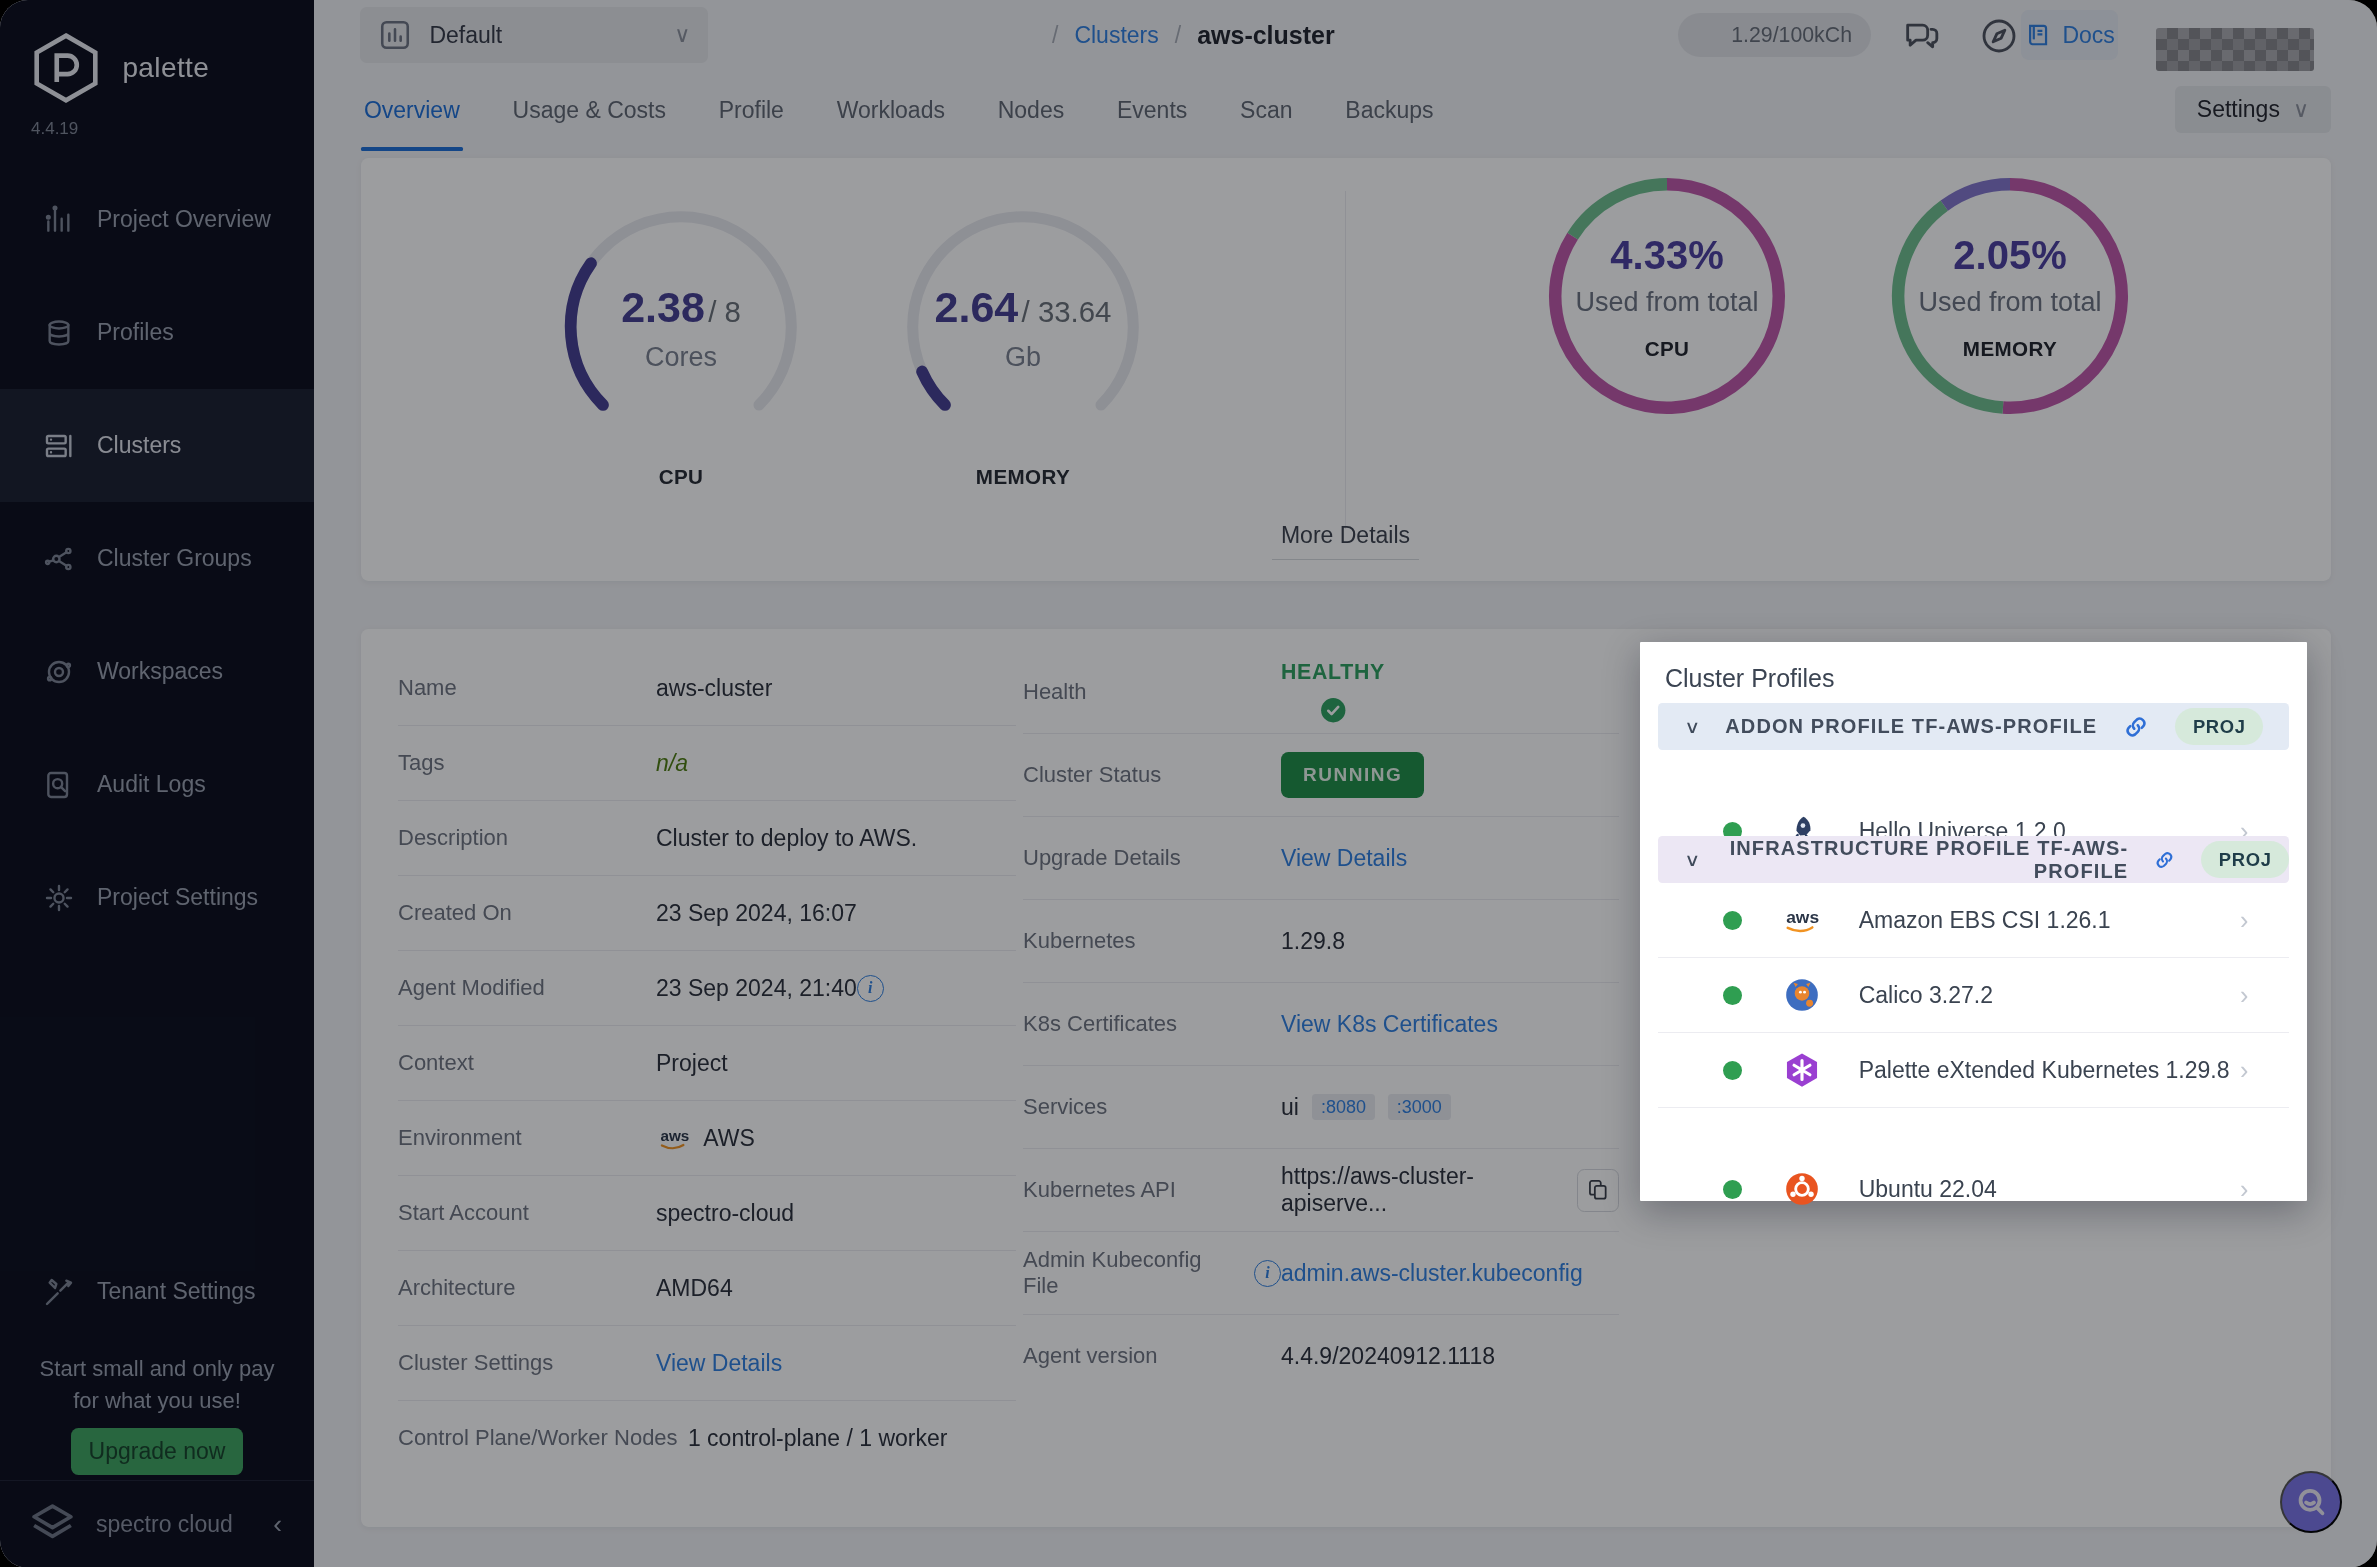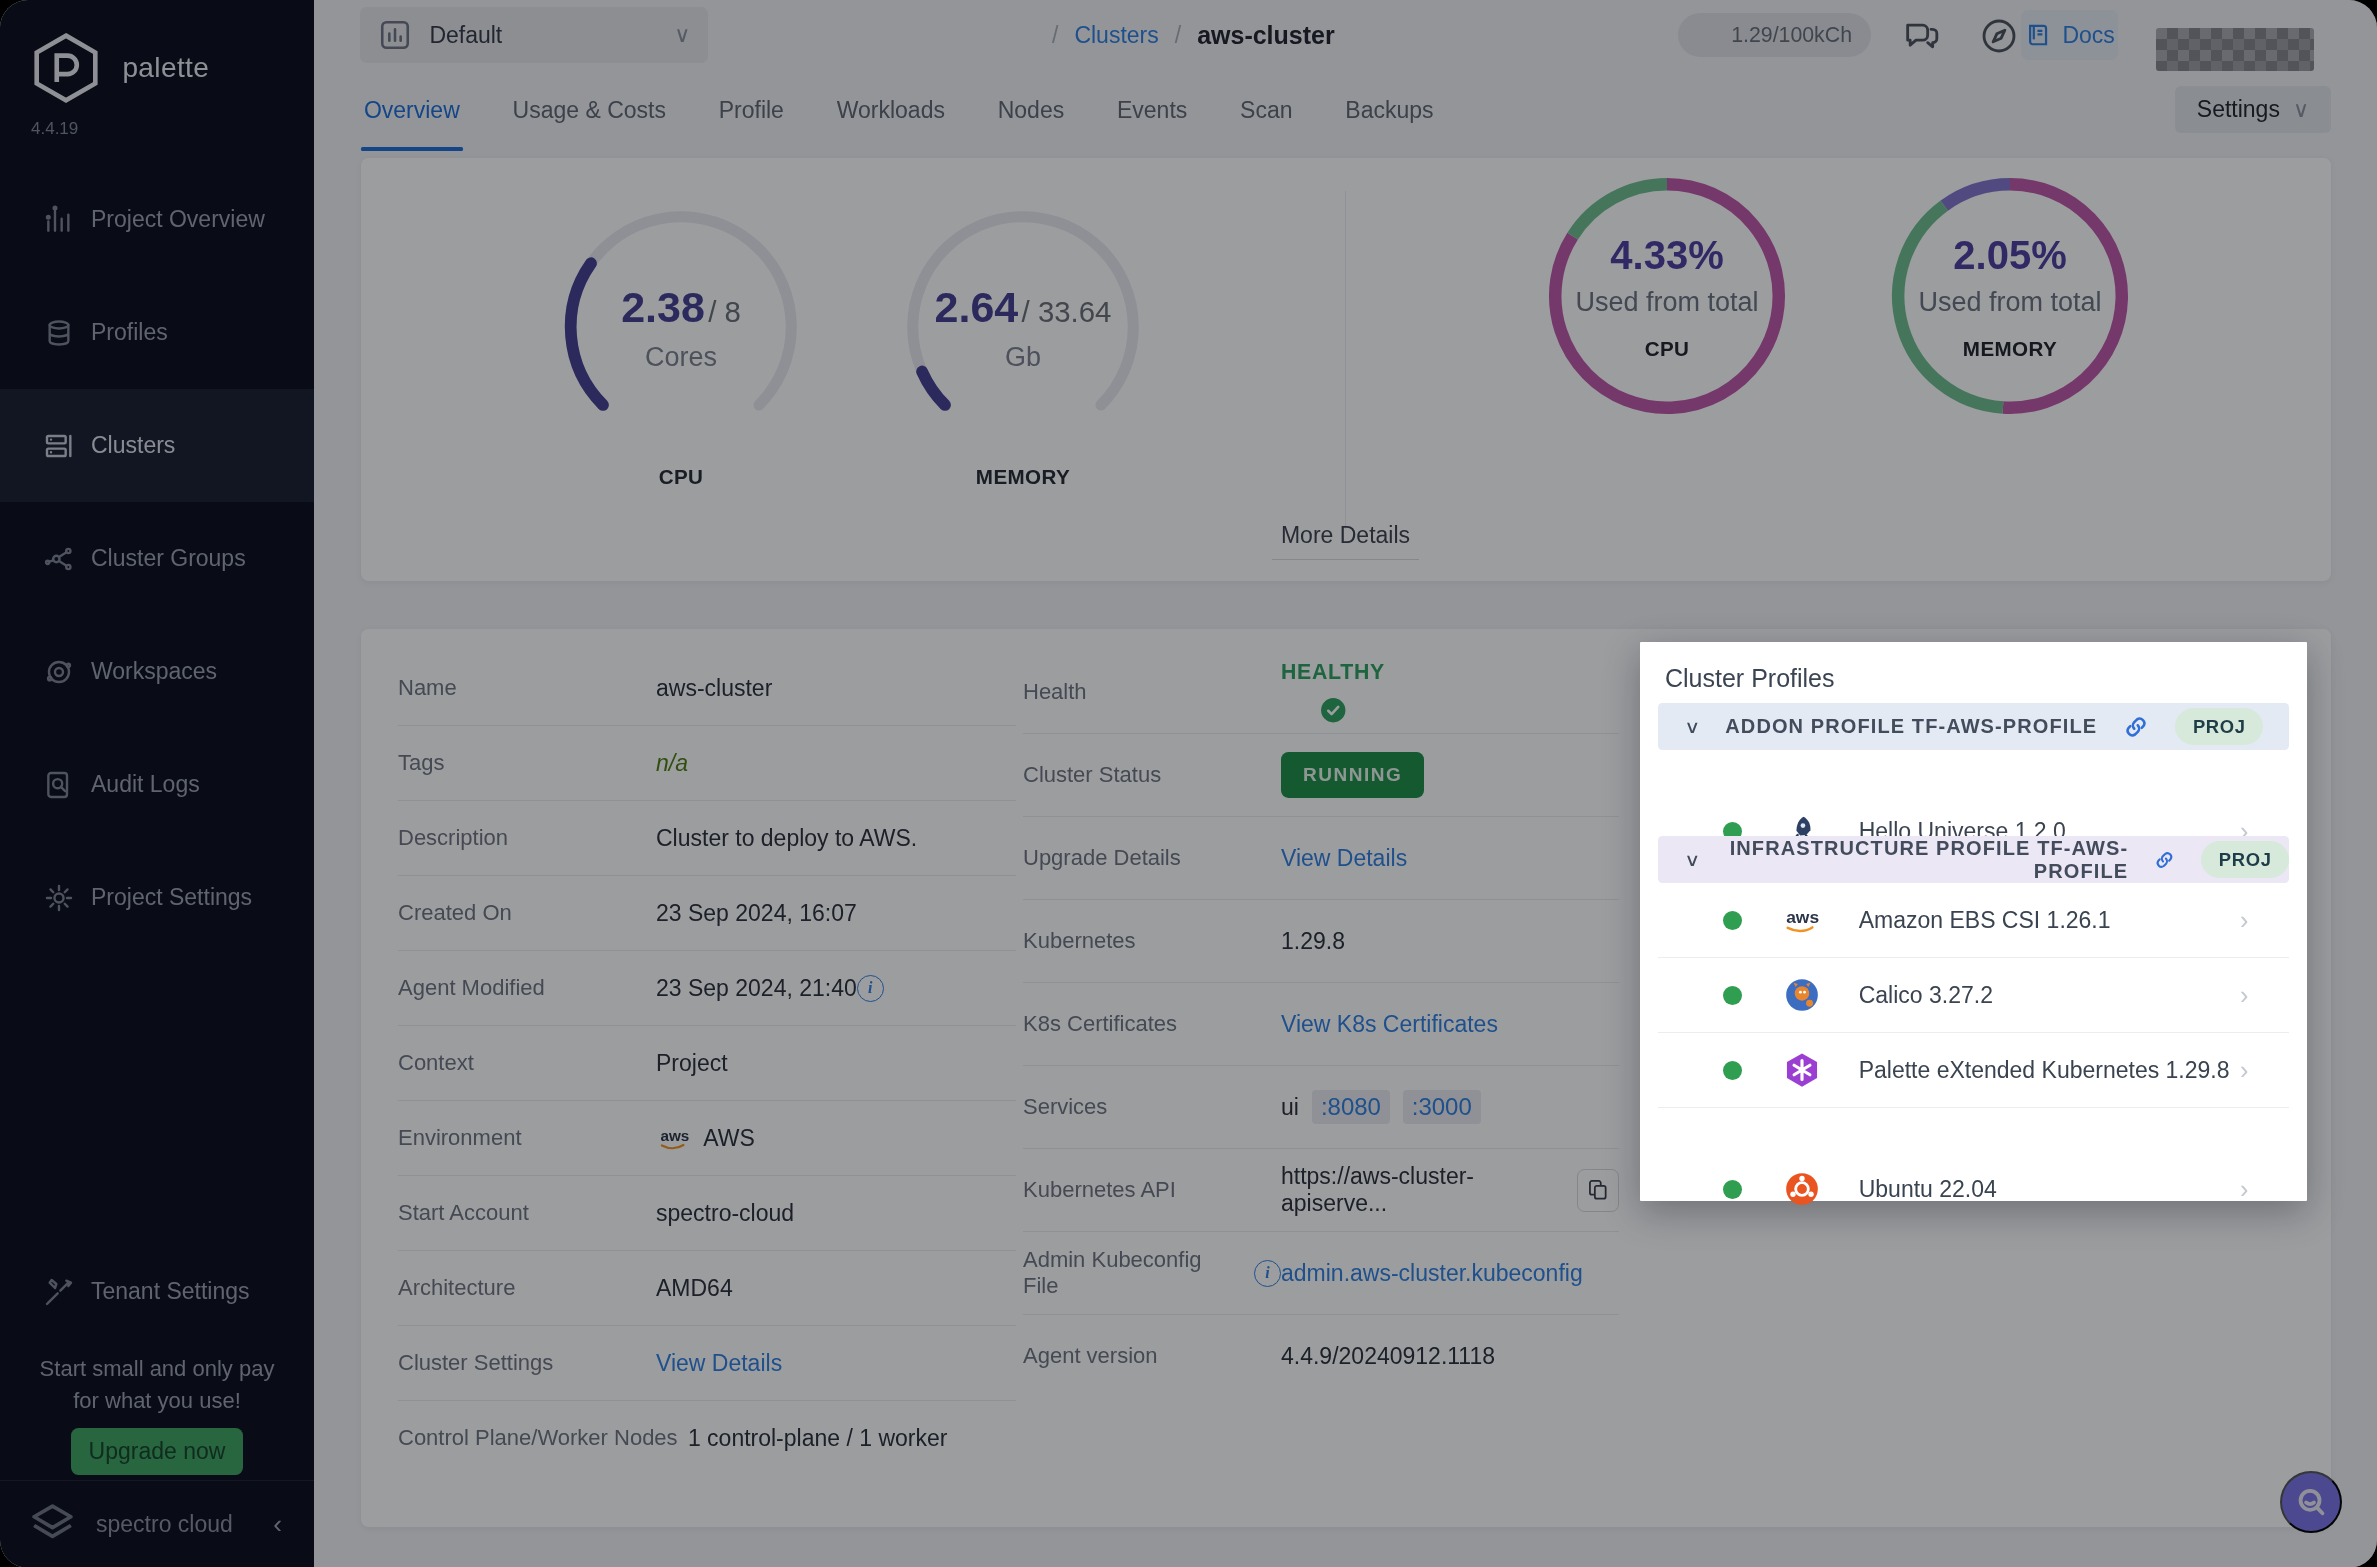--- a/index.html
+++ b/index.html
@@ -6,21 +6,21 @@
   body{font-family:"Liberation Sans","DejaVu Sans",sans-serif;}
   #app{position:relative;width:2377px;height:1568px;background:#f1f2f5;border-radius:28px;overflow:hidden;}
 
   
   .sidebar{position:absolute;left:0;top:0;bottom:0;width:314px;background:#0a0d1b;z-index:5;}
   .logo-row{display:flex;align-items:center;gap:19px;padding:31px 0 0 29.4px;}
   .logo-row svg{width:74px;height:74px;}
   .logo-word{color:#e8eaf0;font-size:28px;font-weight:500;letter-spacing:0.4px;}
   .version{position:absolute;left:31px;top:119px;color:#7f8595;font-size:17px;}
   .menu{position:absolute;left:0;right:0;top:163px;}
-  .menu-item{display:flex;align-items:center;gap:16px;height:113px;padding-left:43px;color:#9aa0af;font-size:23px;cursor:pointer;}
+  .menu-item{display:flex;align-items:center;gap:22px;height:113px;padding-left:43px;color:#9aa0af;font-size:23px;cursor:pointer;}
   .menu-item svg{width:32px;height:32px;stroke:#7d8495;fill:none;stroke-width:1.8;stroke-linecap:round;stroke-linejoin:round;flex-shrink:0;}
   .menu-item.active{background:#191e30;color:#dfe2ea;}
   .menu-item.active svg{stroke:#c7ccd8;}
   .tenant{position:absolute;top:1235px;left:0;right:0;}
   .promo{position:absolute;top:1353px;left:0;right:0;text-align:center;color:#99a0b0;font-size:22px;line-height:32px;}
   .upgrade-btn{position:absolute;top:1428px;left:71px;width:172px;height:47px;background:#3ea35f;border:none;border-radius:7.4px;color:#17432a;font-size:23px;font-family:inherit;cursor:pointer;}
   .side-footer{position:absolute;bottom:0;left:0;right:0;height:87px;border-top:0.7px solid #1d2133;display:flex;align-items:center;padding-left:28px;gap:19px;}
   .side-footer svg{width:49px;height:49px;stroke:#6f7686;fill:none;stroke-width:1.8;stroke-linejoin:round;}
   .brand-name{color:#8a90a0;font-size:23px;}
   .collapse{position:absolute;right:32px;color:#9aa0af;font-size:26.5px;cursor:pointer;}
@@ -72,21 +72,21 @@
   .drow{display:flex;align-items:center;height:74px;border-bottom:0.7px solid #ebecf0;}
   .col-right .drow{height:82px;}
   .drow:last-child{border-bottom:none;}
   .lbl{width:258px;flex-shrink:0;color:#6e7480;font-size:22px;display:flex;align-items:center;gap:11.8px;}
   .lbl.wide{width:auto;margin-right:10.3px;}
   .val{font-size:23px;color:#2b303b;display:flex;align-items:center;gap:13.2px;}
   .val.muted{color:#4d7c0f;font-style:italic;}
   .link{color:#2f7fe0;cursor:pointer;}
   .healthy{color:#2da05f;font-weight:700;letter-spacing:0.7px;font-size:21.3px;display:flex;align-items:center;gap:11.8px;flex-direction:column;}
   .badge-running{background:#1e8e46;color:#e8f5ec;font-size:19px;font-weight:700;letter-spacing:1.5px;padding:11.8px 22px;border-radius:7.4px;}
-  .chip{background:#e9ebf0;color:#2f7fe0;border-radius:3.7px;padding:2.9px 8.8px;font-size:24px;cursor:pointer;}
+  .chip{background:#e9ebf0;color:#2f7fe0;border-radius:3.7px;padding:2.9px 8.8px;font-size:18px;cursor:pointer;}
   .copy-btn{width:41px;height:41px;border:0.7px solid #d7d9df;border-radius:7.4px;display:flex;align-items:center;justify-content:center;cursor:pointer;background:#fff;}
   .copy-btn svg{width:23.6px;height:23.6px;stroke:#3a3f4a;fill:none;stroke-width:1.8;stroke-linejoin:round;}
   .info-i{width:25px;height:25px;border-radius:50%;border:1.5px solid #2f7fe0;color:#2f7fe0;font-size:16px;font-weight:700;display:inline-flex;align-items:center;justify-content:center;flex-shrink:0;font-family:"Liberation Serif",serif;font-style:italic;}
   .check-badge{width:26.5px;height:26.5px;}
 
   
   .overlay{position:absolute;inset:0;background:rgba(8,10,16,.40);z-index:20;}
   .panel{position:absolute;left:1640px;top:642px;width:667px;height:559px;background:#fff;border-radius:1px;box-shadow:0 10.3px 37px rgba(10,12,30,.30);z-index:30;text-align:right;}
   .panel-title{position:absolute;left:25px;top:22px;font-size:25px;color:#3b4452;}
   .sect{position:absolute;left:17.7px;right:17.7px;}

